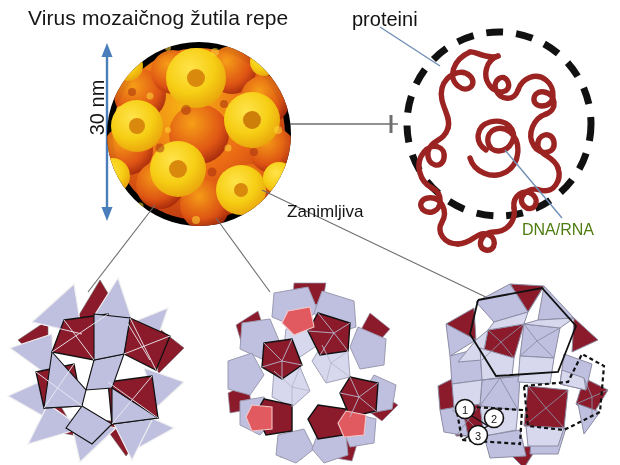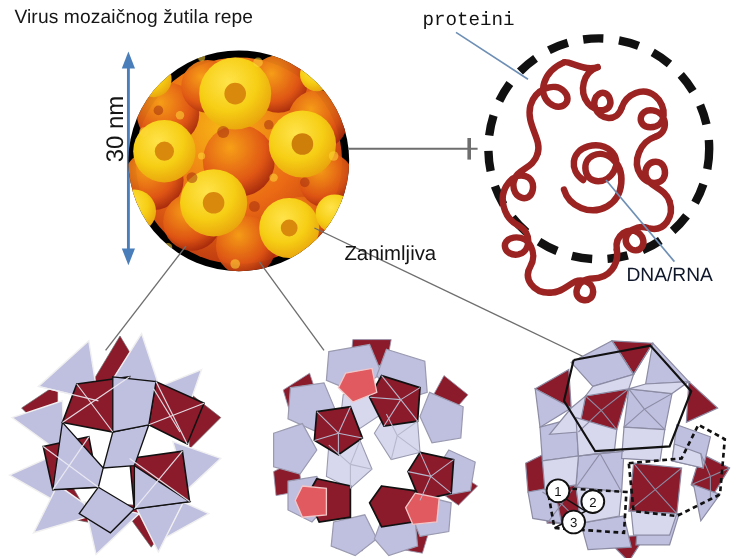--- a/index.html
+++ b/index.html
@@ -2,28 +2,28 @@
 <html><head>
 <meta charset="utf-8">
 <style>
   html,body{margin:0;padding:0;background:#ffffff;}
   body{width:620px;height:465px;position:relative;overflow:hidden;
        font-family:"Liberation Sans","DejaVu Sans",sans-serif;color:#1a1a1a;}
   .stage{position:absolute;left:0;top:0;width:620px;height:465px;}
   svg{display:block;}
   .abs{position:absolute;}
 
-  #title{left:12px;top:6px;font-size:16px;letter-spacing:.1px;color:#161616;white-space:nowrap;}
+  #title{left:28px;top:6px;font-size:21px;letter-spacing:.1px;color:#161616;white-space:nowrap;}
 
   #scale-label{left:62px;top:96px;width:70px;text-align:center;
      transform:rotate(-90deg);transform-origin:50% 50%;
      font-size:20px;color:#151515;white-space:nowrap;}
 
-  #proteini-label{left:352px;top:8px;font-size:16px;color:#121212;white-space:nowrap;font-family:Liberation Mono, monospace;}
-  #dna-label{left:522px;top:221px;font-size:16px;color:#0f172a;white-space:nowrap;}
+  #proteini-label{left:352px;top:8px;font-size:20px;color:#121212;white-space:nowrap;}
+  #dna-label{left:522px;top:221px;font-size:16px;color:#4d7c0f;white-space:nowrap;}
 
   #geom-block{left:287px;top:200px;font-size:17px;line-height:23px;color:#141414;text-align:right;}
   #geom-block div{white-space:nowrap;}
 </style>
 </head>
 <body>
 
 <div class="stage">
 
   <svg width="620" height="465" viewBox="0 0 620 465" style="position:absolute;left:0;top:0;">

